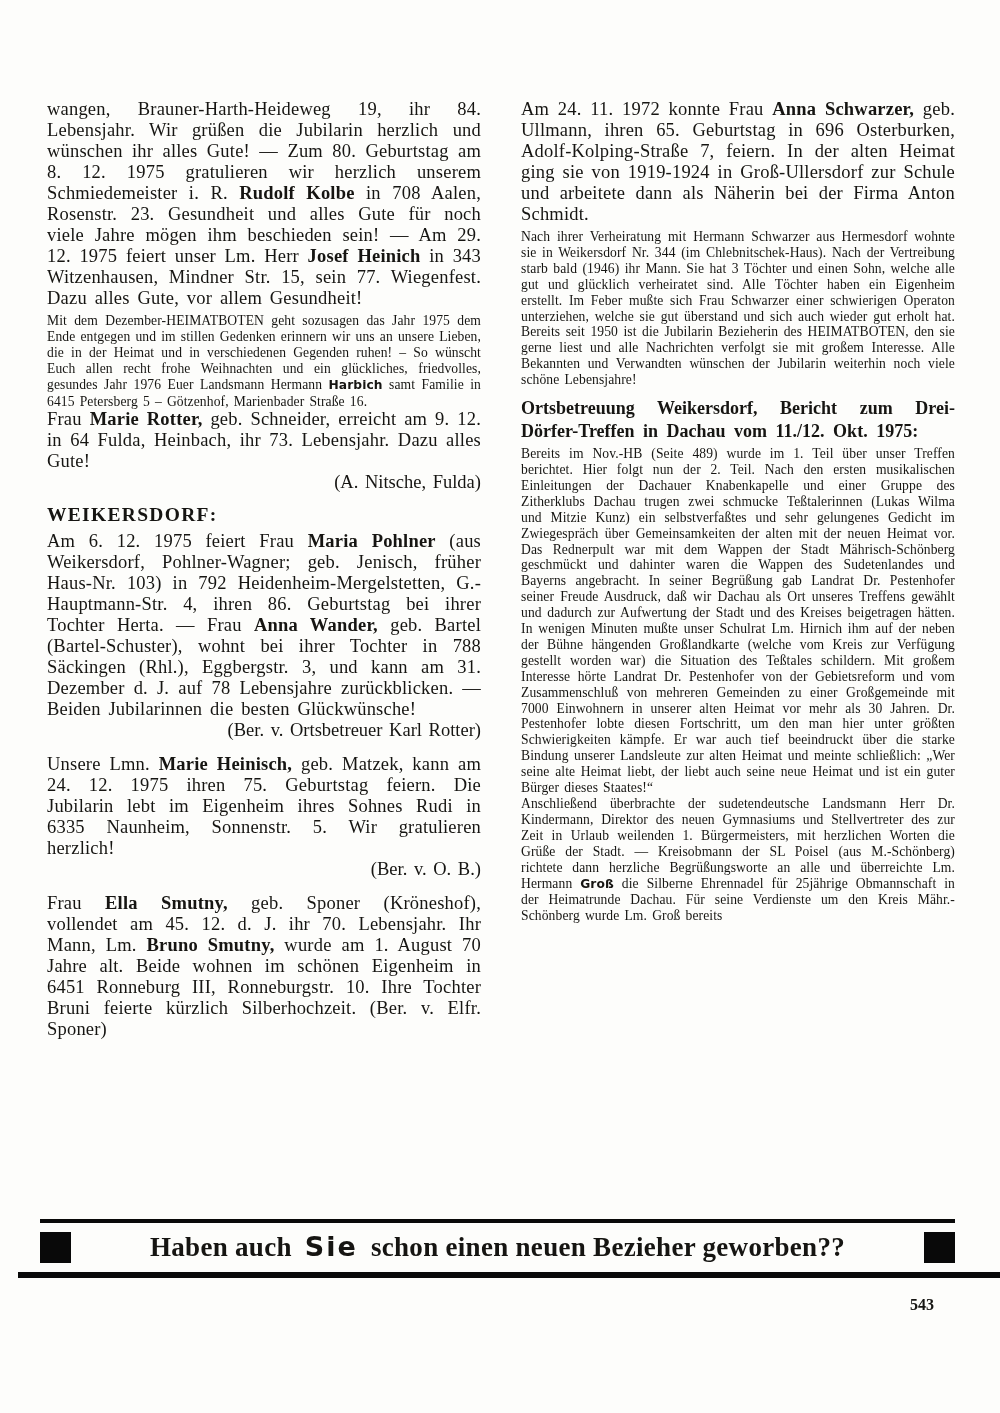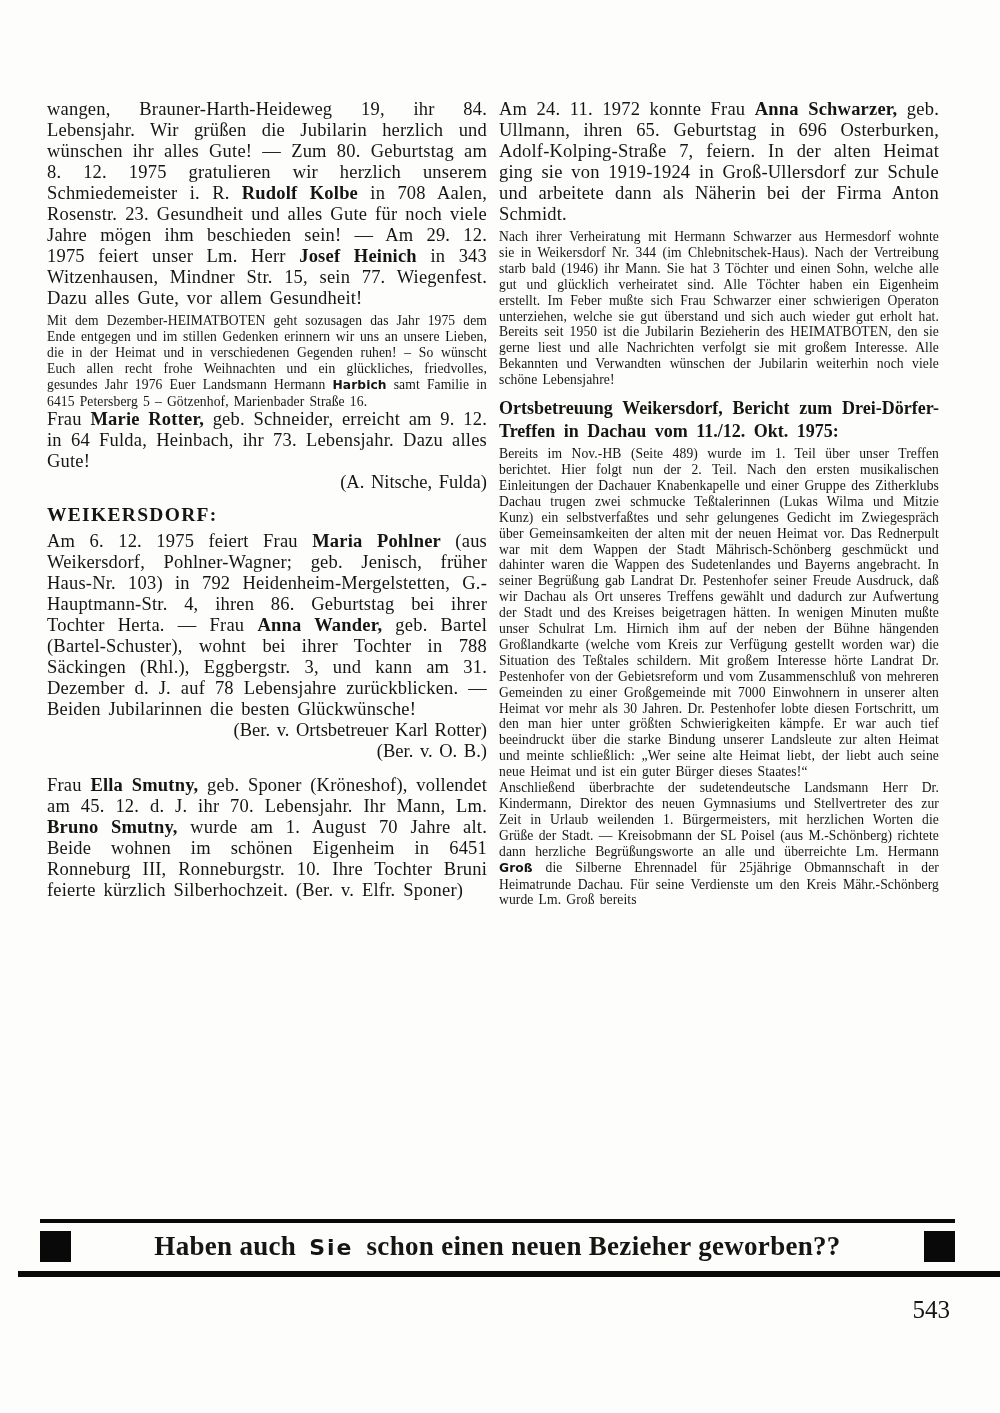--- a/index.html
+++ b/index.html
@@ -7,21 +7,21 @@
     position:relative;
     width:1000px;height:1413px;
     margin:0 auto;
     background:#fdfdfb;
     color:#161512;
     font-family:"Liberation Serif","DejaVu Serif",serif;
     overflow:hidden;
   }
   .columns{
     position:absolute;left:47px;top:99px;width:908px;
-    display:flex;gap:12px;
+    display:flex;gap:40px;justify-content:flex-end;
   }
   .col{width:440px;}
   p{margin:0;}
   .body-lg{
     font-size:18.5px;line-height:21px;
     text-align:justify;word-spacing:3px;letter-spacing:0.2px;
   }
   .body-sm{
     font-size:13.6px;line-height:15.9px;
     text-align:justify;word-spacing:1.6px;letter-spacing:0.1px;
@@ -47,27 +47,27 @@
   .banner-row{display:flex;align-items:center;margin:8px 0 9px 0;}
   .banner-square{width:31px;height:31px;background:#090909;flex:0 0 auto;}
   .banner-text{
     flex:1;text-align:center;
     font-size:27px;font-weight:700;letter-spacing:0.3px;
     font-family:"Liberation Serif","DejaVu Serif",serif;
     white-space:nowrap;
   }
   .banner-em{
     font-family:"DejaVu Sans","Liberation Sans",sans-serif;
-    font-weight:800;font-size:22px;letter-spacing:2px;
+    font-weight:800;font-size:27px;letter-spacing:2px;
     padding:0 6px;
   }
   .banner-rule-bottom{height:6px;background:#090909;margin-left:-22px;width:982px;}
   .page-number{
-    position:absolute;right:50px;top:1296px;
-    font-size:25px;font-weight:400;
+    position:absolute;right:66px;top:1296px;
+    font-size:16px;font-weight:700;
   }
 </style>
 </head>
 <body>
 
 <div class="page">
 
   <div class="columns">
 
     <div class="col">
@@ -77,20 +77,21 @@
 
 
       <p class="body-lg"><span>Frau </span><b>Marie Rotter,</b><span> geb. Schneider, erreicht am 9. 12. in 64 Fulda, Heinbach, ihr 73. Lebensjahr. Dazu alles Gute!</span></p>
       <p class="byline-lg">(A. Nitsche, Fulda)</p>
 
       <h3 class="village-heading">WEIKERSDORF:</h3>
 
       <p class="body-lg"><span>Am 6. 12. 1975 feiert Frau </span><b>Maria Pohlner</b><span> (aus Weikersdorf, Pohlner-Wagner; geb. Jenisch, früher Haus-Nr. 103) in 792 Heidenheim-Mergelstetten, G.-Hauptmann-Str. 4, ihren 86. Geburtstag bei ihrer Tochter Herta. — Frau </span><b>Anna Wander,</b><span> geb. Bartel (Bartel-Schuster), wohnt bei ihrer Tochter in 788 Säckingen (Rhl.), Eggbergstr. 3, und kann am 31. Dezember d. J. auf 78 Lebensjahre zurückblicken. — Beiden Jubilarinnen die besten Glückwünsche!</span></p>
       <p class="byline-lg">(Ber. v. Ortsbetreuer Karl Rotter)</p>
 
+      <p class="body-lg mt-lg"><span>Unsere Lmn. </span><b>Marie Heinisch,</b><span> geb. Matzek, kann am 24. 12. 1975 ihren 75. Geburtstag feiern. Die Jubilarin lebt im Eigenheim ihres Sohnes Rudi in 6335 Naunheim, Sonnenstr. 5. Wir gratulieren herzlich!</span></p>
       <p class="byline-lg">(Ber. v. O. B.)</p>
 
       <p class="body-lg mt-lg"><span>Frau </span><b>Ella Smutny,</b><span> geb. Sponer (Kröneshof), vollendet am 45. 12. d. J. ihr 70. Lebensjahr. Ihr Mann, Lm. </span><b>Bruno Smutny,</b><span> wurde am 1. August 70 Jahre alt. Beide wohnen im schönen Eigenheim in 6451 Ronneburg III, Ronneburgstr. 10. Ihre Tochter Bruni feierte kürzlich Silberhochzeit. (Ber. v. Elfr. Sponer)</span></p>
     </div>
 
     <div class="col">
       <p class="body-lg"><span>Am 24. 11. 1972 konnte Frau </span><b>Anna Schwarzer,</b><span> geb. Ullmann, ihren 65. Geburtstag in 696 Osterburken, Adolf-Kolping-Straße 7, feiern. In der alten Heimat ging sie von 1919-1924 in Groß-Ullersdorf zur Schule und arbeitete dann als Näherin bei der Firma Anton Schmidt.</span></p>
 
       <p class="body-sm mt-sm">Nach ihrer Verheiratung mit Hermann Schwarzer aus Hermesdorf wohnte sie in Weikersdorf Nr. 344 (im Chlebnitschek-Haus). Nach der Vertreibung starb bald (1946) ihr Mann. Sie hat 3 Töchter und einen Sohn, welche alle gut und glücklich verheiratet sind. Alle Töchter haben ein Eigenheim erstellt. Im Feber mußte sich Frau Schwarzer einer schwierigen Operaton unterziehen, welche sie gut überstand und sich auch wieder gut erholt hat. Bereits seit 1950 ist die Jubilarin Bezieherin des HEIMATBOTEN, den sie gerne liest und alle Nachrichten verfolgt sie mit großem Interesse. Alle Bekannten und Verwandten wünschen der Jubilarin weiterhin noch viele schöne Lebensjahre!</p>
 

